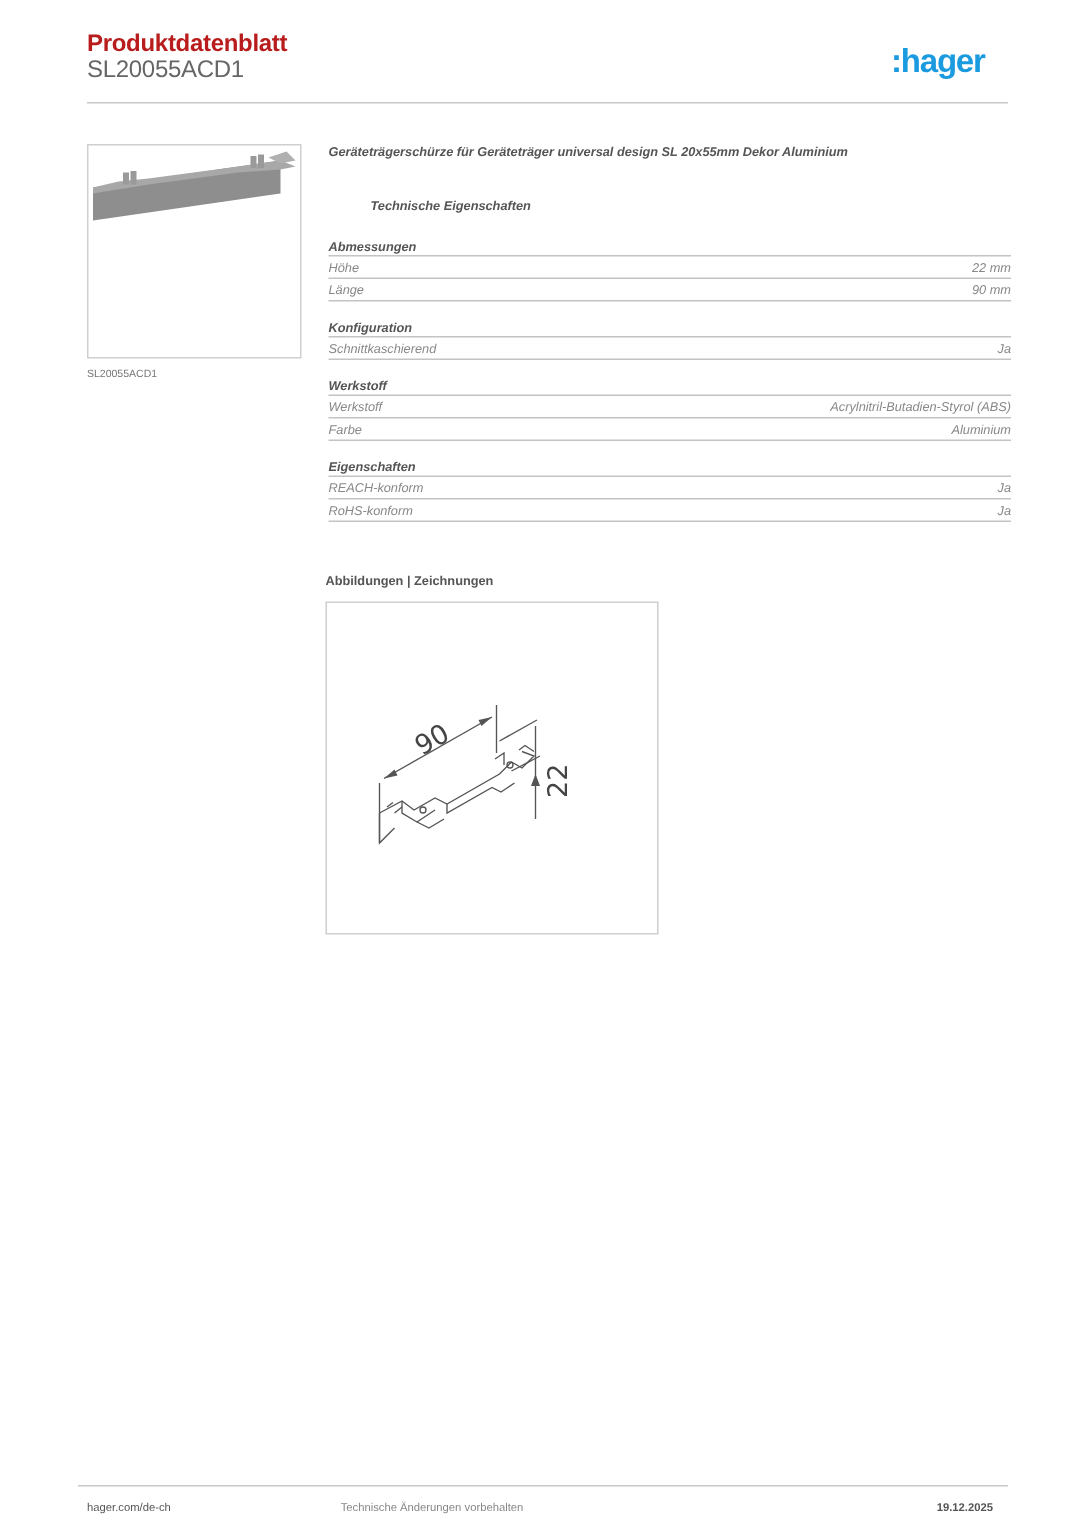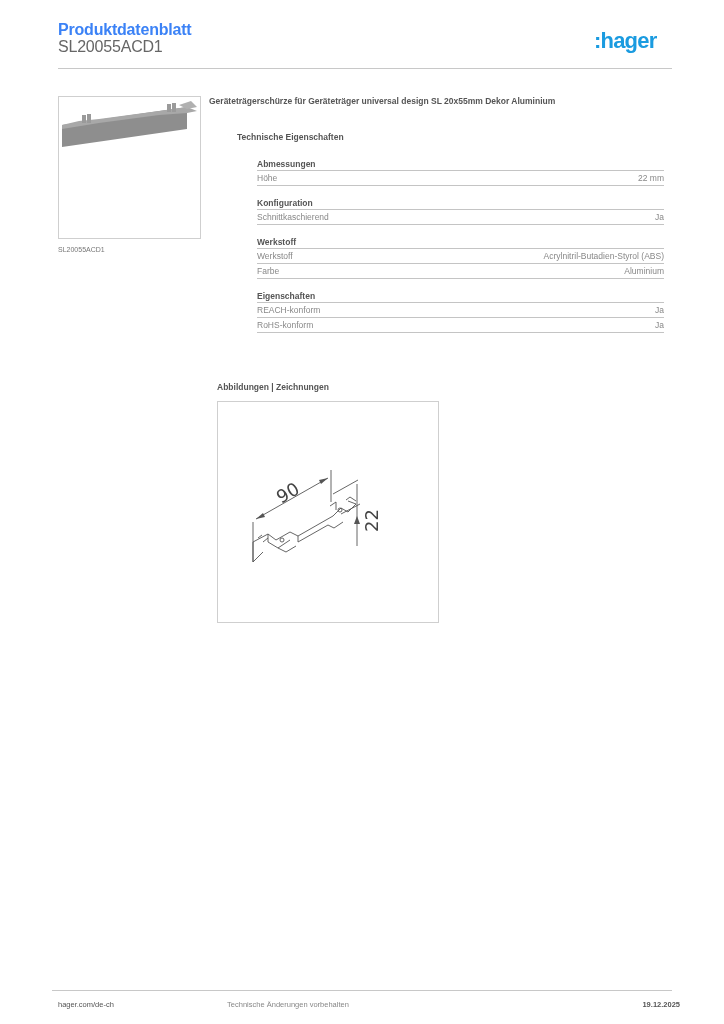--- a/index.html
+++ b/index.html
@@ -1,42 +1,42 @@
 <!DOCTYPE html>
 <html><head>
 <meta charset="utf-8">
 <style>
   html, body { margin: 0; padding: 0; background: #ffffff; }
   body { width: 724px; height: 1024px; position: relative; overflow: hidden;
          font-family: "Liberation Sans", sans-serif; color: #555; }
   .abs { position: absolute; }
-  .title { left: 58px; top: 21px; font-size: 16px; font-weight: bold; color: #3b82f6; letter-spacing: -0.2px; }
+  .title { left: 58px; top: 21px; font-size: 16px; font-weight: bold; color: #b91c1c; letter-spacing: -0.2px; }
   .subtitle { left: 58px; top: 38px; font-size: 16px; color: #666; letter-spacing: -0.2px; }
   .logo { left: 594px; top: 28px; font-size: 22px; font-weight: bold; color: #1a9be0; letter-spacing: -0.8px; }
   .hr-top { left: 58px; top: 68px; width: 614px; height: 1px; background: #c8c8c8; }
 
   .product-img-box { left: 58px; top: 96px; width: 143px; height: 143px; border: 1px solid #cfcfcf; box-sizing: border-box; }
   .product-caption { left: 58px; top: 246px; font-size: 7px; color: #777; }
 
-  .content { left: 209px; top: 96px; width: 455px; }
+  .content { left: 219px; top: 96px; width: 455px; font-style: italic; }
   .product-desc { font-size: 8.5px; font-weight: bold; color: #555; margin: 0; height: 36px; }
   .section-heading { font-size: 8.5px; font-weight: bold; color: #555; margin: 0; }
   .tech-heading { height: 27px; margin-left: 28px; }
-  .group { margin-bottom: 12px; margin-left: 48px; }
+  .group { margin-bottom: 12px; }
   .group-title { font-size: 8.5px; font-weight: bold; color: #555; height: 11px; line-height: 11px; border-bottom: 1px solid #c4c4c4; }
   .row { display: flex; justify-content: space-between; font-size: 8.5px; color: #888; height: 14px; line-height: 14px; border-bottom: 1px solid #c4c4c4; }
   .row .val { }
 
   .drawing-title { left: 217px; top: 382px; font-size: 8.5px; font-weight: bold; color: #555; }
   .drawing-box { left: 217px; top: 401px; width: 222px; height: 222px; border: 1px solid #cfcfcf; box-sizing: border-box; }
 
   .hr-bottom { left: 52px; top: 990px; width: 620px; height: 1px; background: #c8c8c8; }
   .footer-left { left: 58px; top: 1000px; font-size: 7.5px; font-weight: normal; color: #555; }
   .footer-center { left: 0; width: 576px; top: 1000px; text-align: center; font-size: 7.5px; color: #888; }
-  .footer-right { right: 44px; top: 1000px; font-size: 7.5px; font-weight: bold; color: #555; }
+  .footer-right { right: 62px; top: 1000px; font-size: 7.5px; font-weight: bold; color: #555; }
 </style>
 </head>
 <body>
 
 <div class="abs title">Produktdatenblatt</div>
 <div class="abs subtitle">SL20055ACD1</div>
 <div class="abs logo">:hager</div>
 <div class="abs hr-top"></div>
 
 <div class="abs product-img-box">
@@ -54,20 +54,24 @@
 
 <div class="abs content">
   <p class="product-desc">Geräteträgerschürze für Geräteträger universal design SL 20x55mm Dekor Aluminium</p>
   <div class="section-heading tech-heading">Technische Eigenschaften</div>
 
   <div class="group">
     <div class="group-title">Abmessungen</div>
     <div class="row">
       <span>Höhe</span>
       <span class="val">22 mm</span>
+    </div>
+    <div class="row">
+      <span>Länge</span>
+      <span class="val">90 mm</span>
     </div>
   </div>
 
   <div class="group">
     <div class="group-title">Konfiguration</div>
     <div class="row">
       <span>Schnittkaschierend</span>
       <span class="val">Ja</span>
     </div>
   </div>

